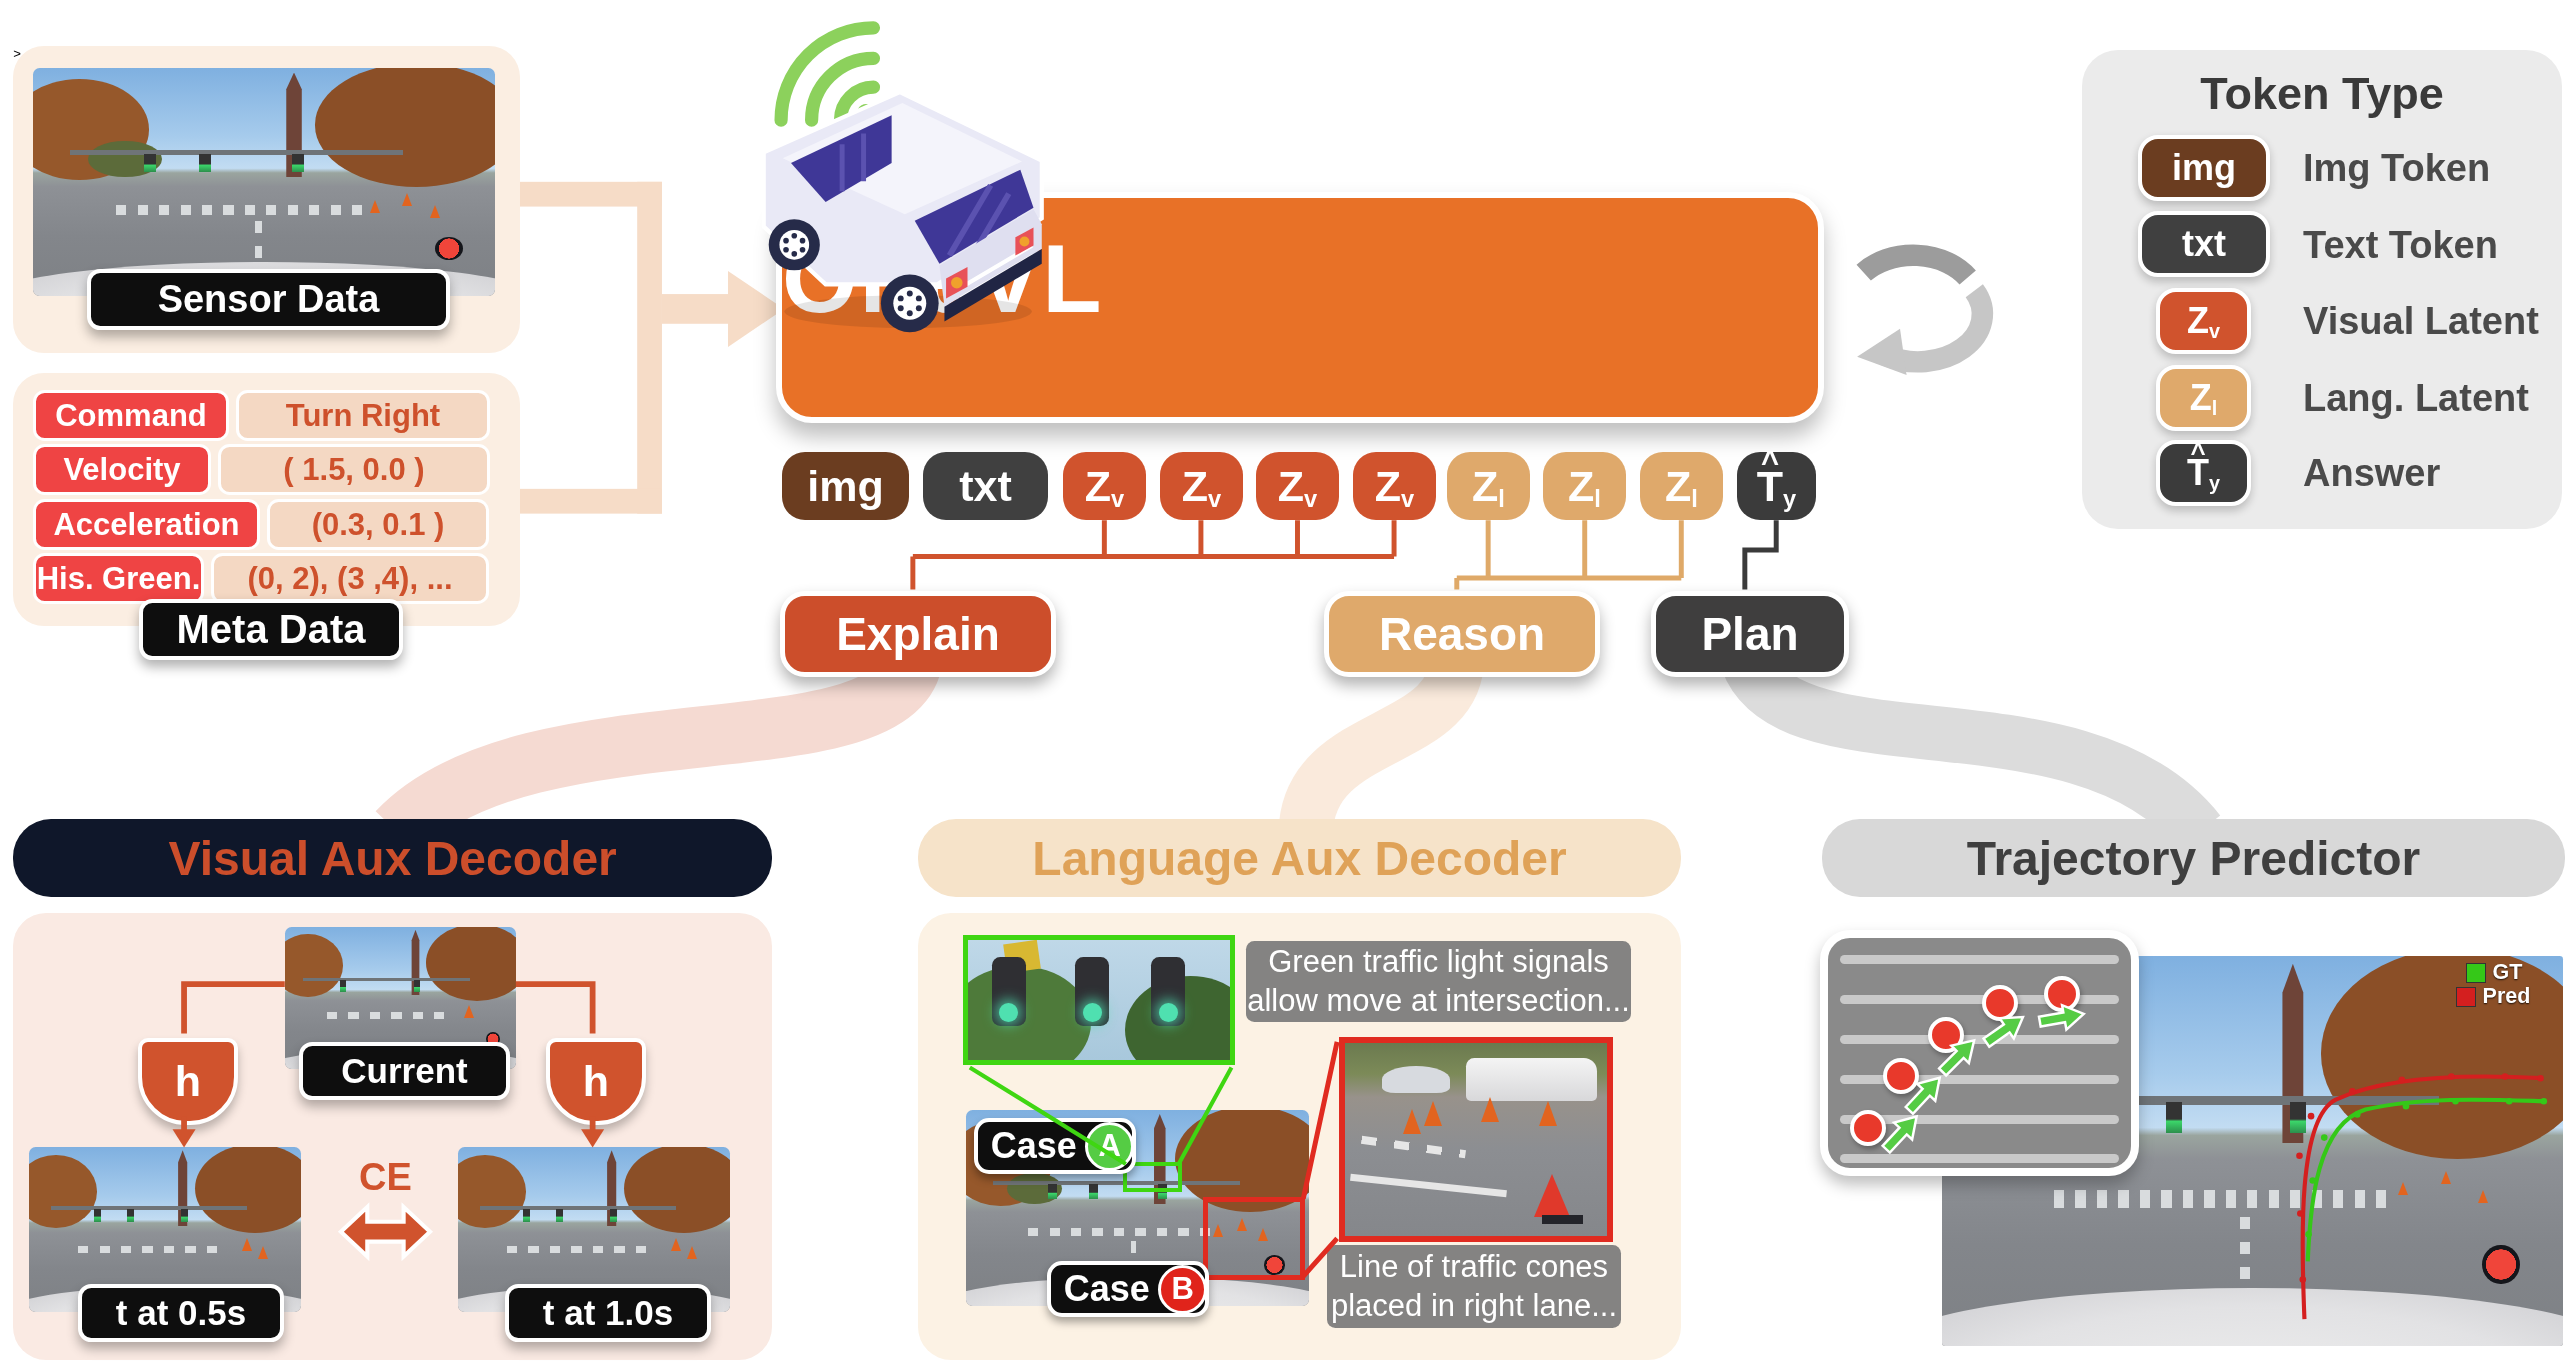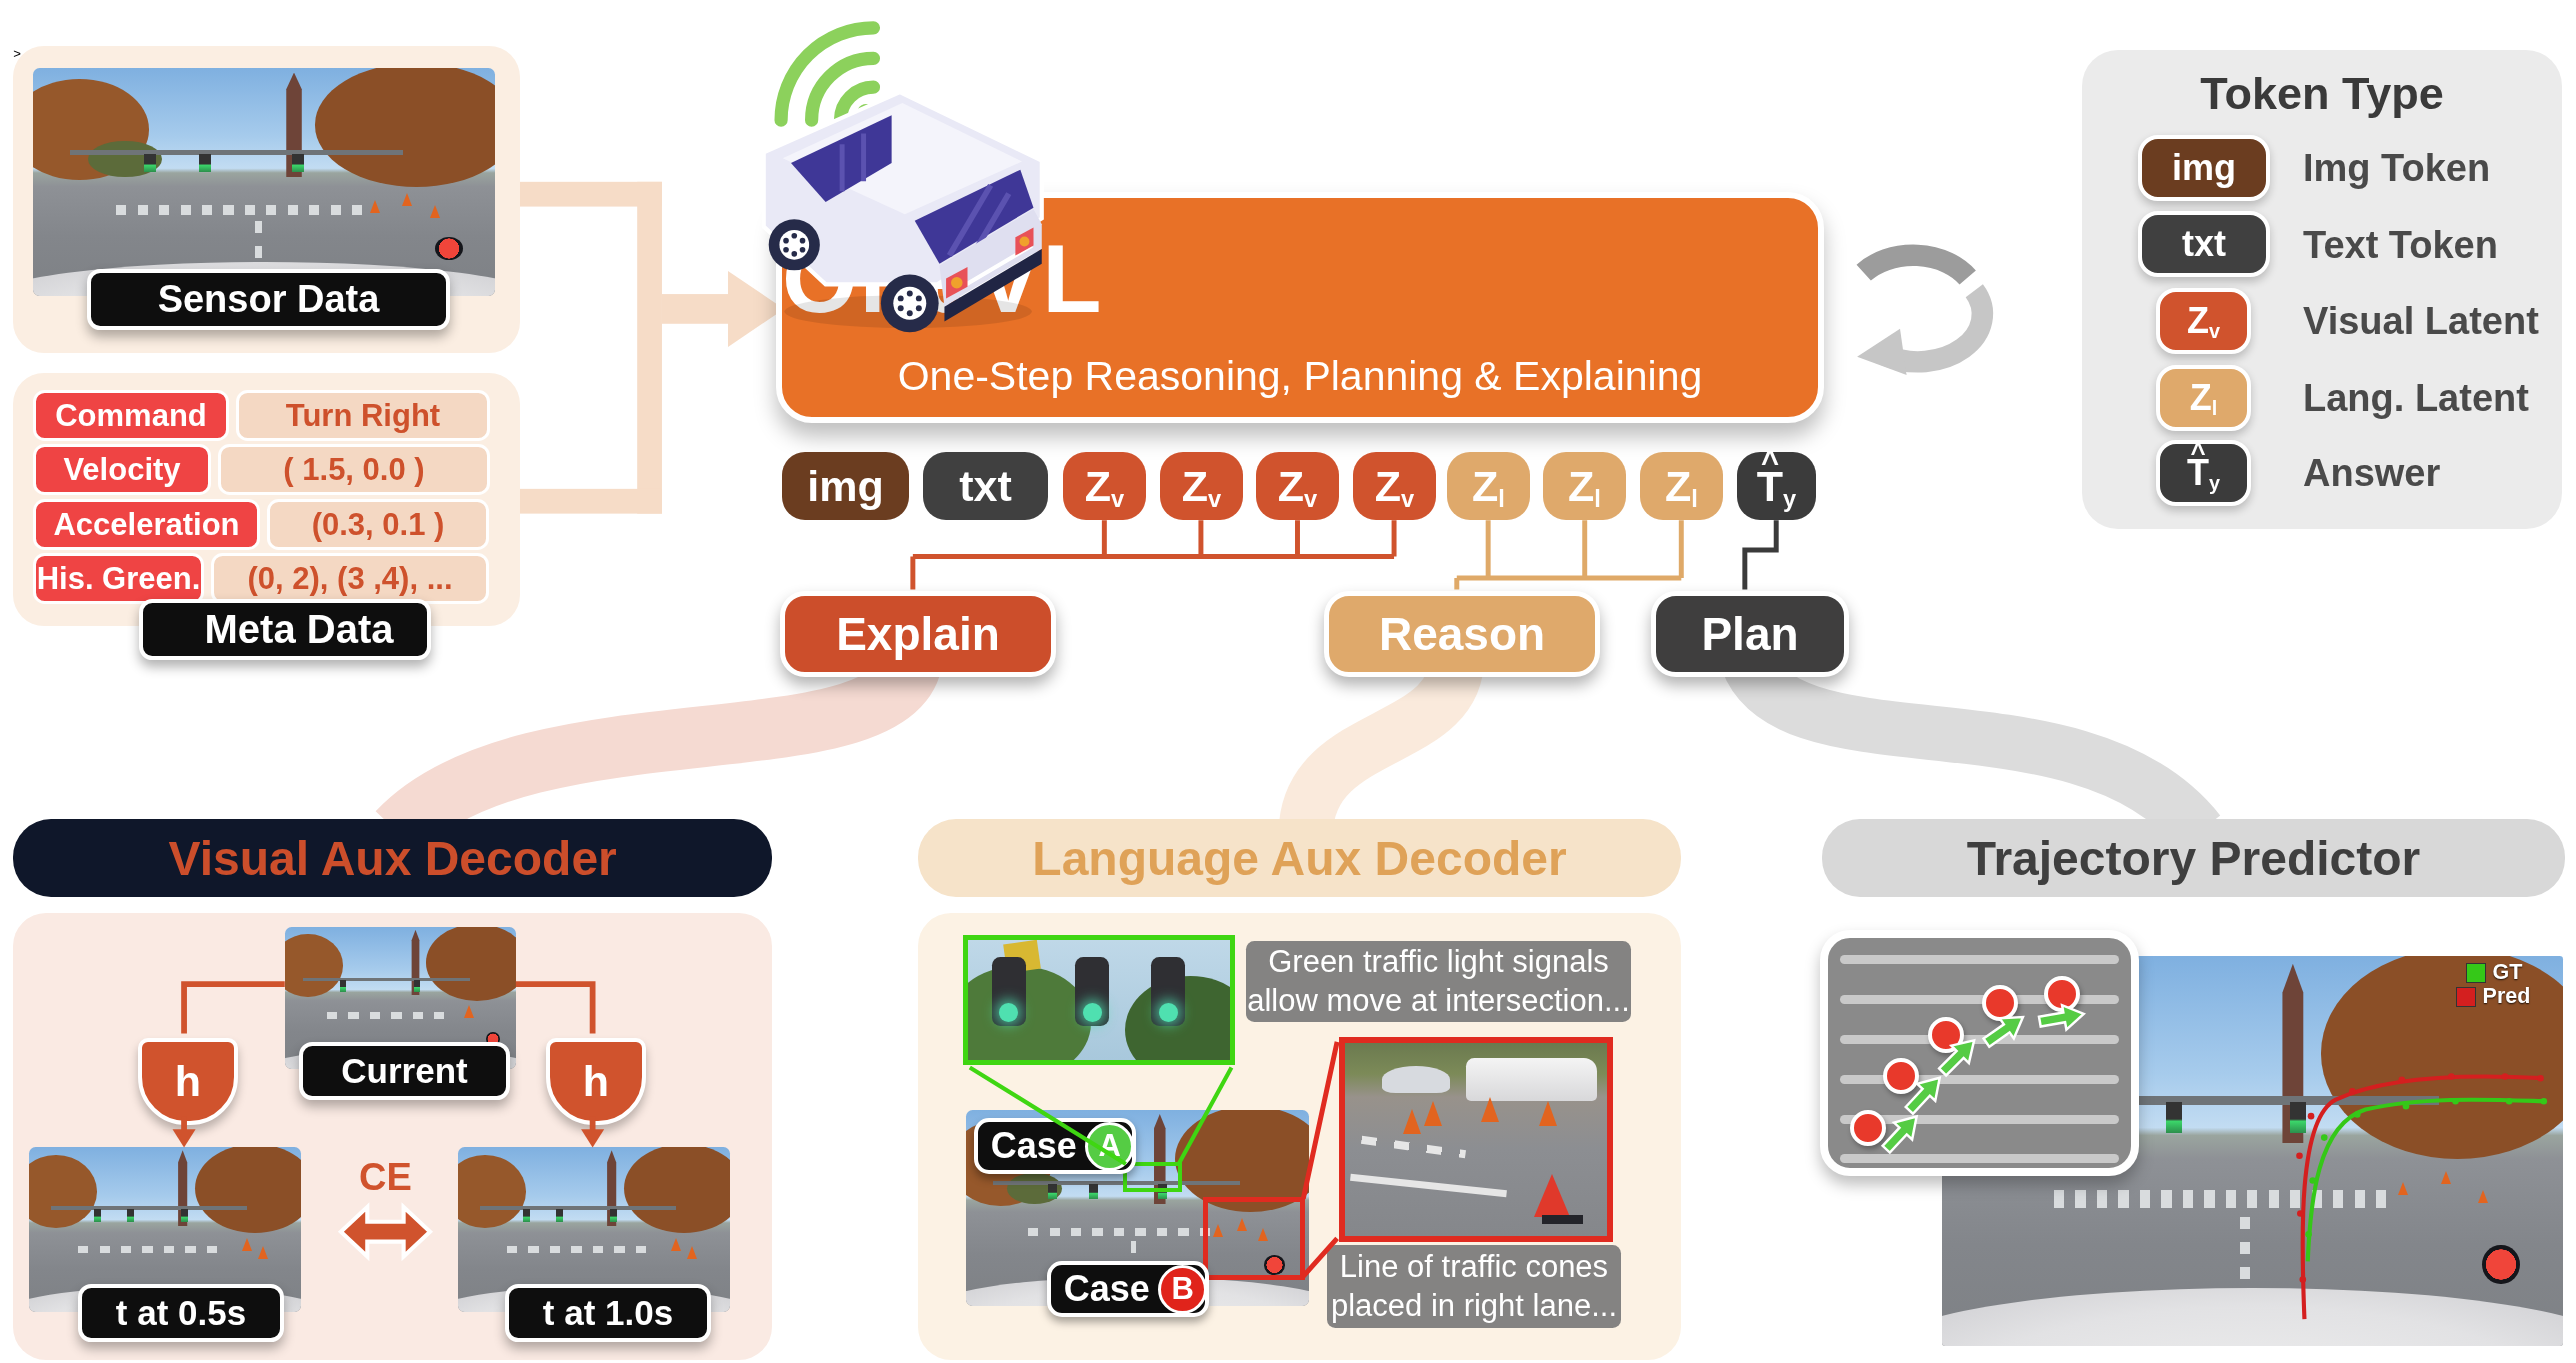--- a/index.html
+++ b/index.html
@@ -206,27 +206,26 @@
     </div>
   <div class="mval" style="left:267px;top:499px;width:216px;height:45px;">
       <span>(0.3, 0.1 )</span>
     </div>
   <div class="mkey" style="left:33px;top:553px;width:165px;height:45px;">
       <span>His. Green.</span>
     </div>
   <div class="mval" style="left:211px;top:553px;width:272px;height:45px;">
       <span>(0, 2), (3 ,4), ...</span>
     </div>
-  <div class="pill-black" style="left:139px;top:599px;width:256px;height:53px;font-size:40px;padding-left:28px;">
+  <div class="pill-black" style="left:139px;top:599px;width:256px;height:53px;font-size:40px;">
       <span>Meta Data</span>
     </div>
 
   <div class="onevl">
     <div class="onevl-title">OneVL</div>
-    <div class="onevl-sub">One-Step Reasoning, Planning &amp; Explaining</div>
   </div>
 
   <svg class="abs" style="left:743px;top:8.3px;z-index:12;" width="322" height="330" viewBox="0 0 390 400">
     <ellipse cx="200" cy="368" rx="150" ry="20" fill="rgba(0,0,0,0.10)"></ellipse>
 
     <g stroke="#8CD15C" stroke-width="16" fill="none" stroke-linecap="round">
       <path d="M118 136 A40 40 0 0 1 158 96"></path>
       <path d="M83 136 A75 75 0 0 1 158 61"></path>
       <path d="M46 136 A112 112 0 0 1 158 24"></path>
     </g>

